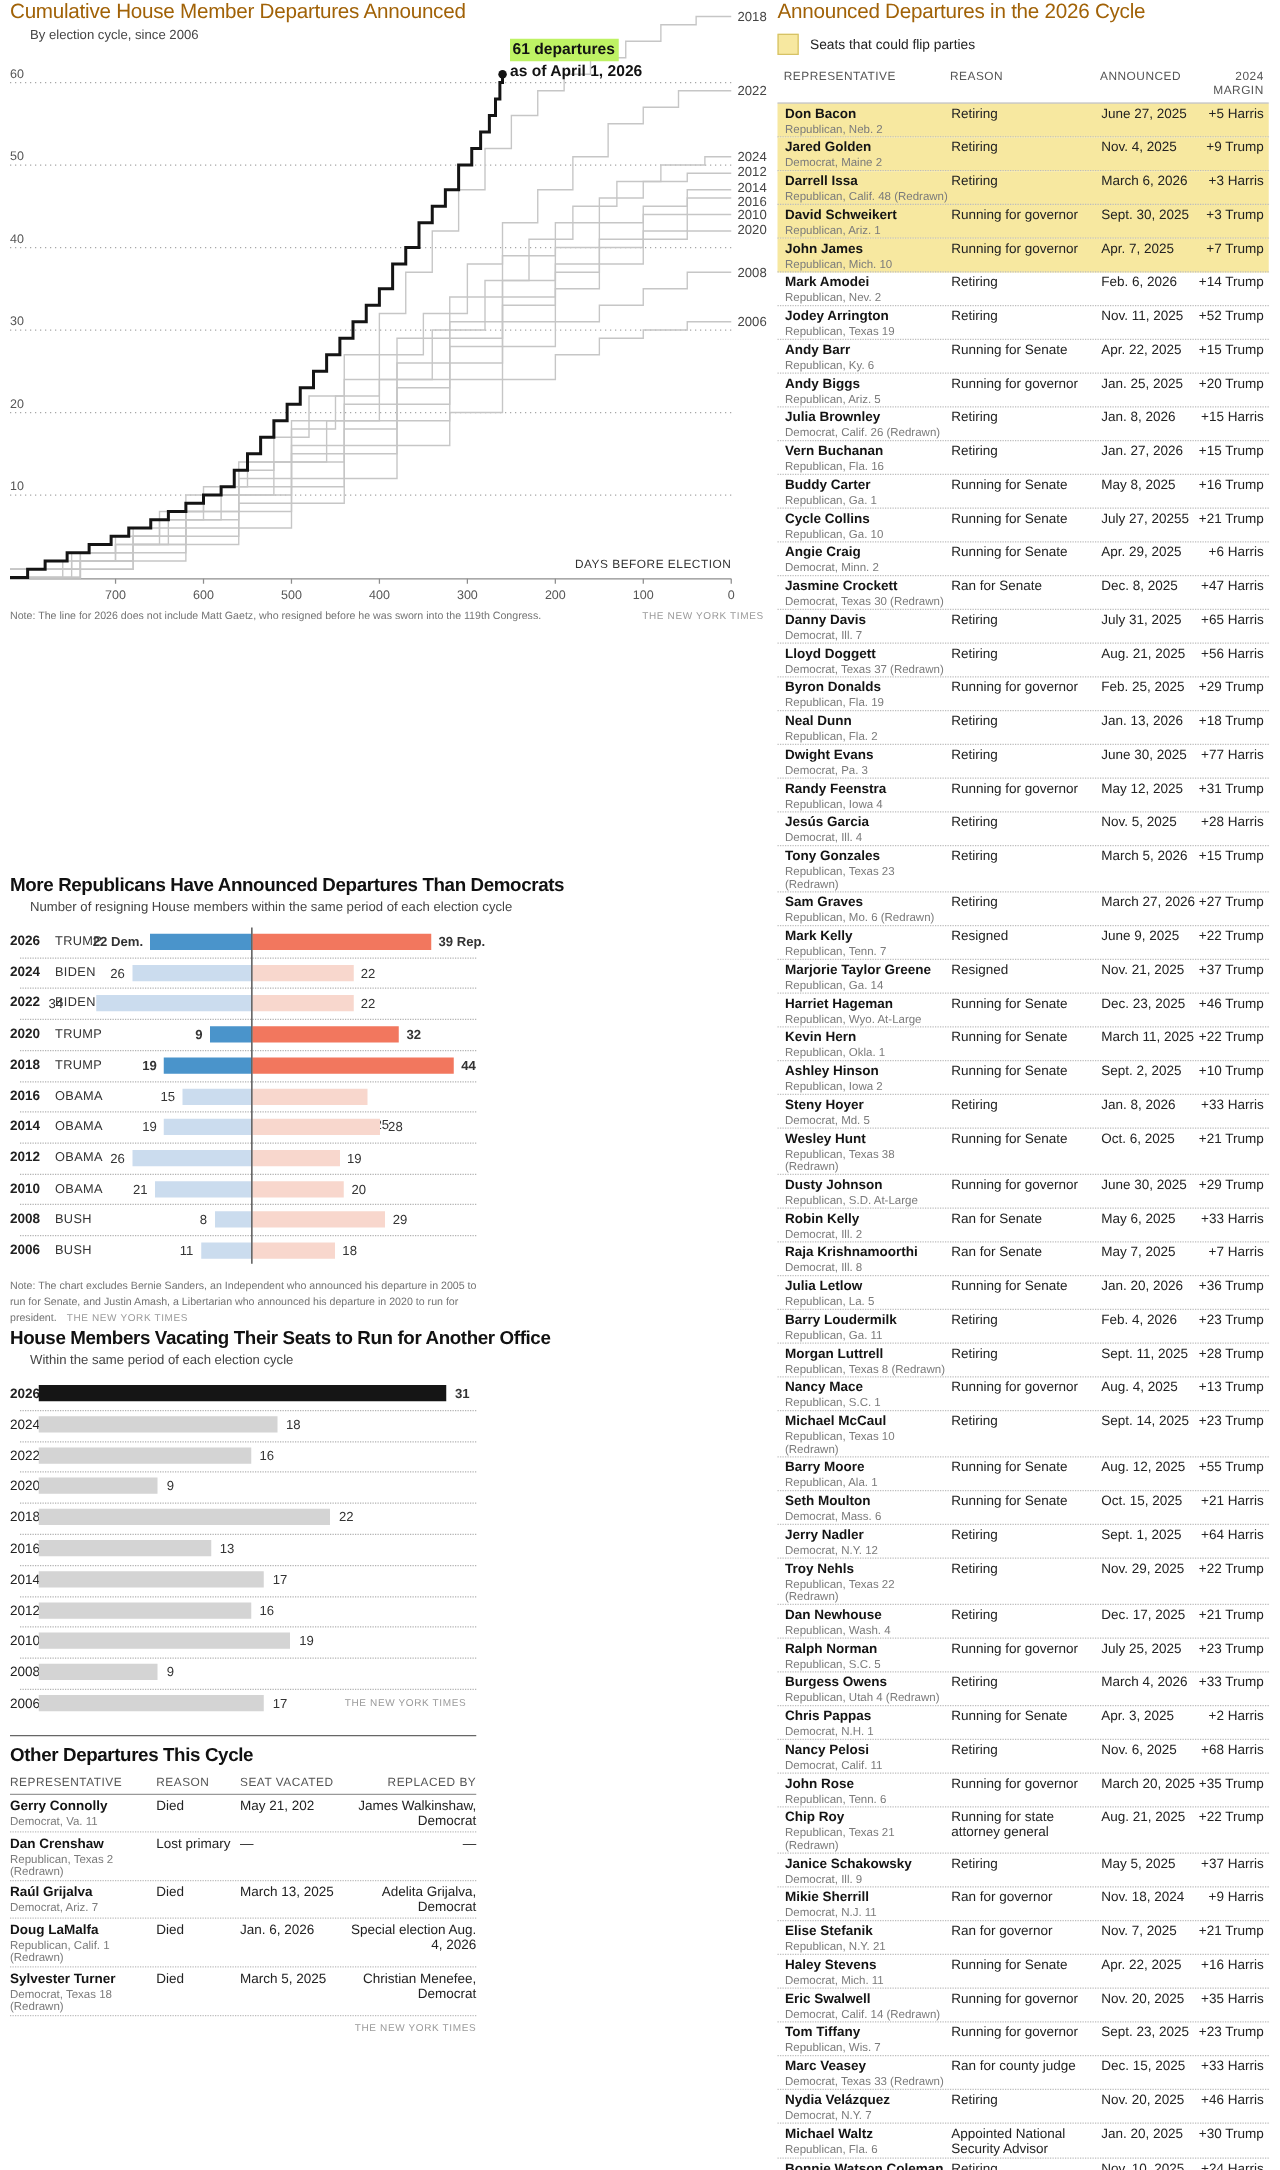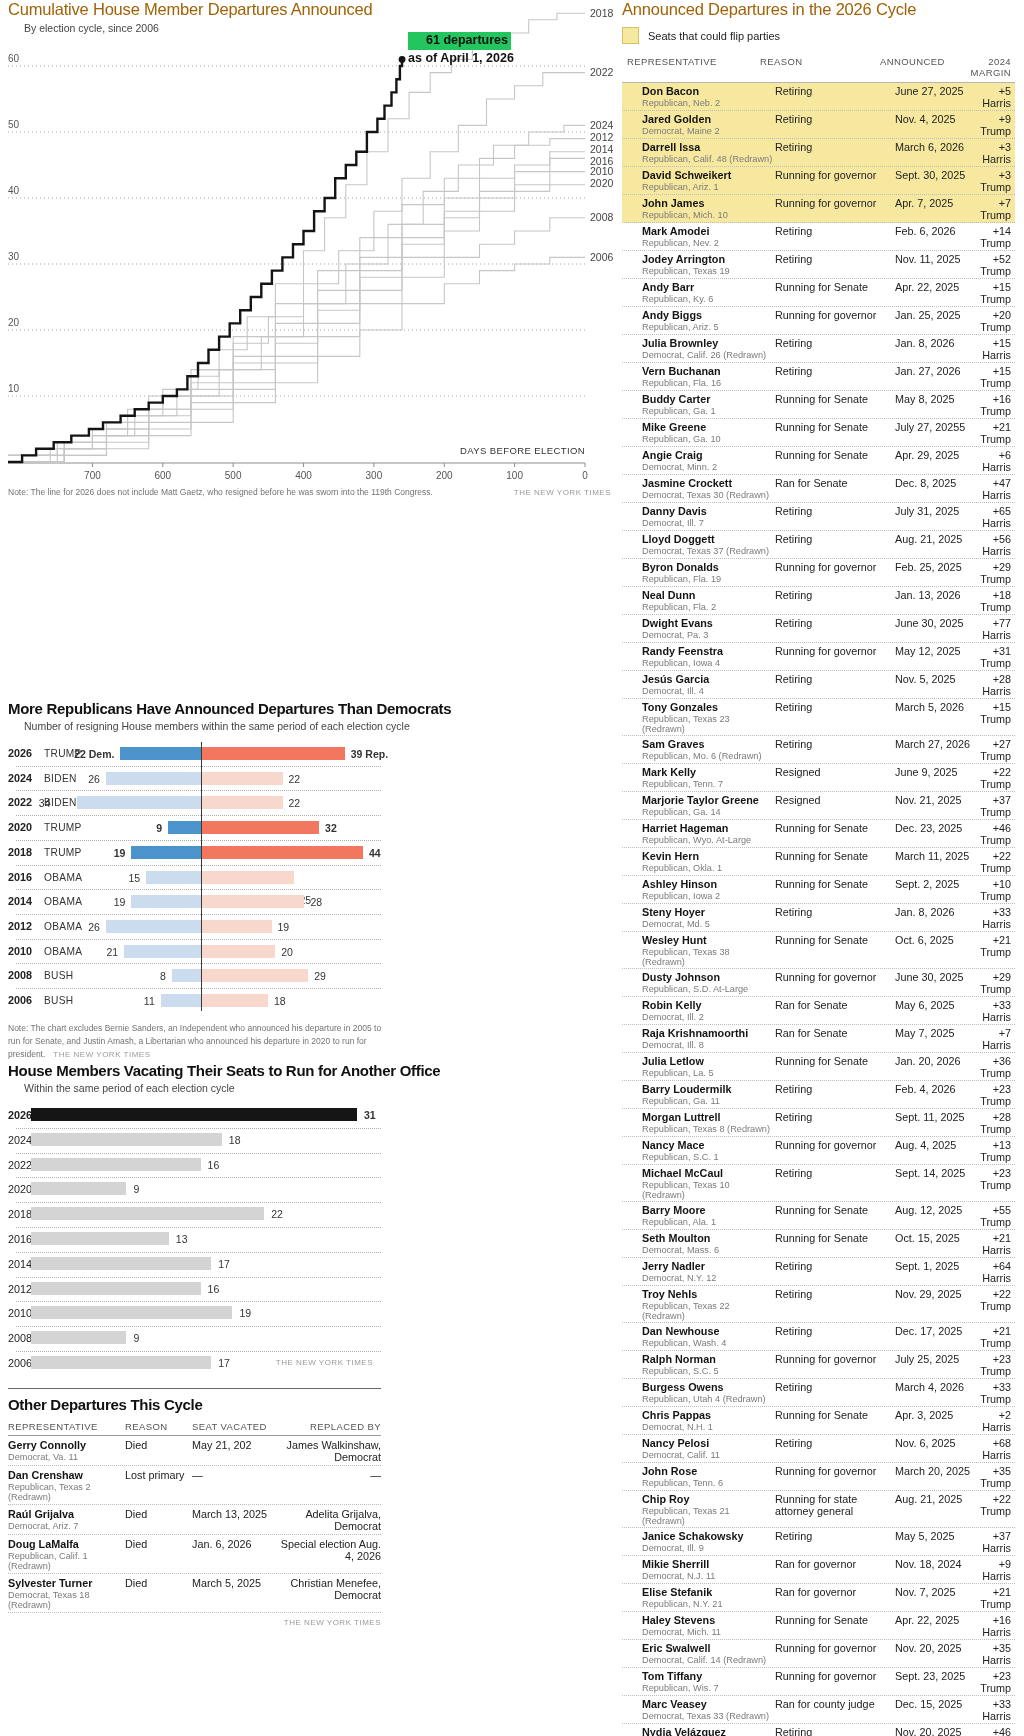--- a/index.html
+++ b/index.html
@@ -17,21 +17,21 @@
   #cum-svg .grid{stroke:#a6a6a6;stroke-width:1;stroke-dasharray:1 3;fill:none;}
   #cum-svg .base{stroke:#8d8d8d;stroke-width:1;}
   #cum-svg .tick{stroke:#8d8d8d;stroke-width:1;}
   #cum-svg .ylab,#cum-svg .xlab{font-size:10px;fill:#555;}
   #cum-svg .axlab{font-size:9.5px;fill:#333;letter-spacing:.4px;}
   #cum-svg .serlab{font-size:10.5px;fill:#444;}
   #cum-svg .s-gray{fill:none;stroke:#c6c6c6;stroke-width:1.1;}
   #cum-svg .s-hi{fill:none;stroke:#141414;stroke-width:2.4;}
   .cum-head{position:absolute;left:0;top:0;}
   .annot{position:absolute;line-height:1.25;}
-  .annot .a1{display:inline-block;font-size:12.5px;font-weight:bold;background:#22c55e;padding:1px 3px 1px 18px;}
+  .annot .a1{display:inline-block;font-size:12.5px;font-weight:bold;background:#bef264;padding:1px 3px 1px 2px;}
   .annot .a2{font-size:12.5px;font-weight:bold;margin-top:1px;}
   .cum-foot{position:absolute;left:0;top:486px;width:603px;display:flex;justify-content:space-between;align-items:baseline;}
   .cum-foot .note{width:470px;}
   
   .rows-host{position:relative;margin-top:10px;}
   .sepline{position:absolute;left:8px;width:365px;border-top:1px dotted #b3b3b3;height:0;}
   .byear{position:absolute;font-size:10.8px;font-weight:bold;color:#222;}
   .byear.normal{font-weight:normal;}
   .bpres{position:absolute;font-size:10.2px;color:#333;letter-spacing:.3px;}
   .bbar{position:absolute;height:13px;}
@@ -52,21 +52,21 @@
   .nm{font-size:10.8px;font-weight:bold;line-height:12px;color:#141414;}
   .dist{font-size:9.2px;color:#7b7b7b;line-height:10px;margin-top:1px;}
   .cell{font-size:10.8px;line-height:12px;color:#222;}
   
   .rcol{left:622px;top:0;width:393px;}
   .legend{display:flex;align-items:center;gap:9px;margin-top:8px;}
   .legend .swatch{width:15px;height:15px;background:#f7e8a0;border:1px solid #d6c265;}
   .legend .lbl{font-size:11px;color:#222;}
   .thead{display:grid;grid-template-columns:133px 120px 78px 1fr;font-size:9.5px;color:#555;letter-spacing:.4px;padding:12px 4px 4px 5px;border-bottom:1px solid #b5b5b5;}
   .thead .h-r{text-align:right;}
-  .arow{display:grid;grid-template-columns:133px 120px 78px 1fr;padding:2px 4px 1px 20px;border-bottom:1px dotted #bdbdbd;align-items:start;}
+  .arow{display:grid;grid-template-columns:133px 120px 78px 1fr;padding:2px 4px 1px 6px;border-bottom:1px dotted #bdbdbd;align-items:start;}
   .arow.flip{background:#f7e8a0;}
   .c-margin{text-align:right;}
 </style>
 </head>
 <body>
 
 <div class="page">
 
   <div class="sec" style="left:8px;top:0;width:616px;height:560px;">
     <svg id="cum-svg" width="616" height="500">
@@ -464,21 +464,21 @@
           <div class="nm">Buddy Carter</div>
           <div class="dist">Republican, Ga. 1</div>
         </div>
         <div class="cell">Running for Senate</div>
         <div class="cell">May 8, 2025</div>
         <div class="cell c-margin">+16 Trump</div>
       </div>
 
       <div class="arow">
         <div>
-          <div class="nm">Mike Greene</div>
+          <div class="nm">Cycle Collins</div>
           <div class="dist">Republican, Ga. 10</div>
         </div>
         <div class="cell">Running for Senate</div>
         <div class="cell">July 27, 20255</div>
         <div class="cell c-margin">+21 Trump</div>
       </div>
 
       <div class="arow">
         <div>
           <div class="nm">Angie Craig</div>

